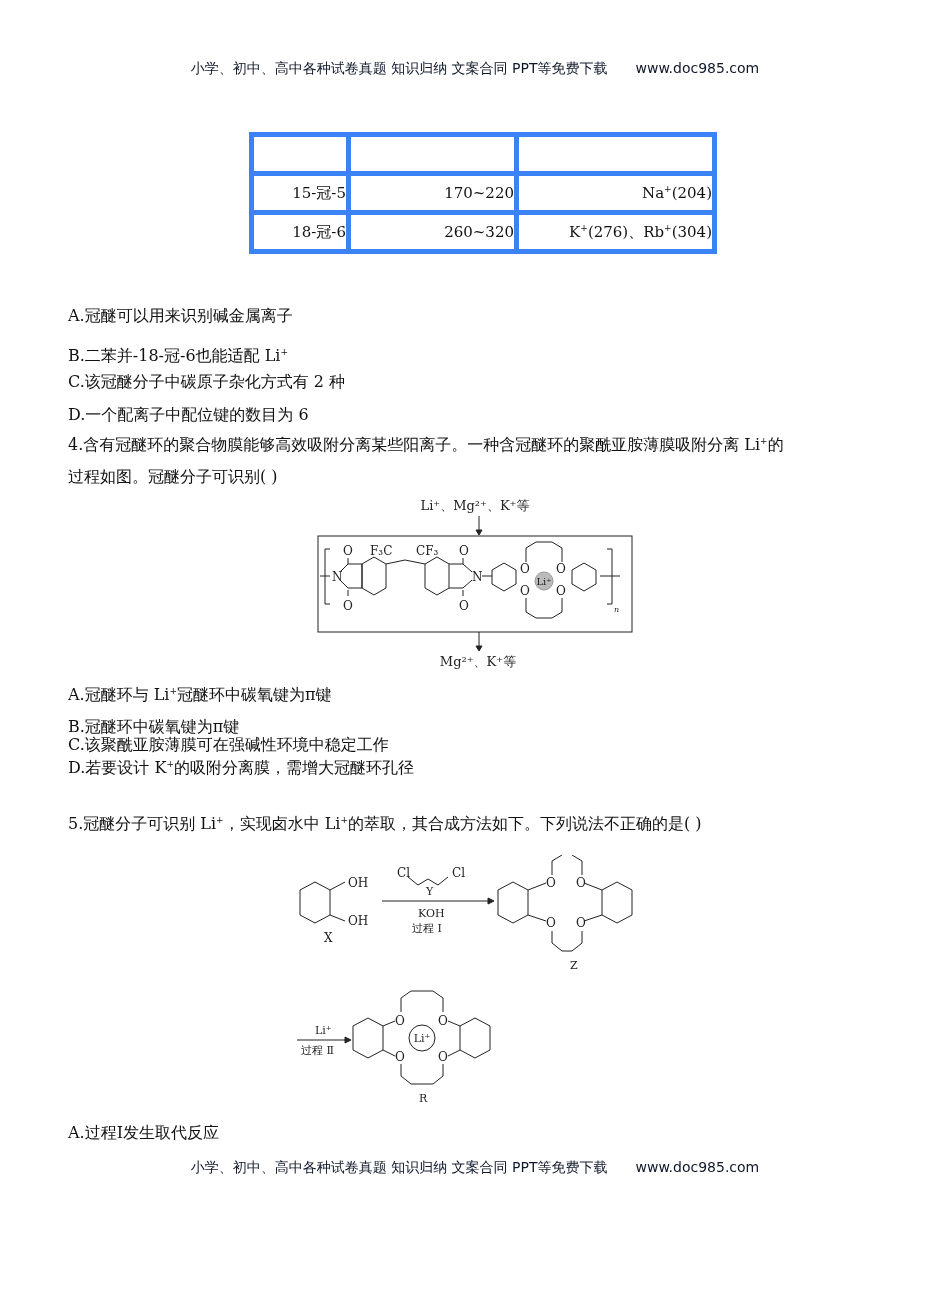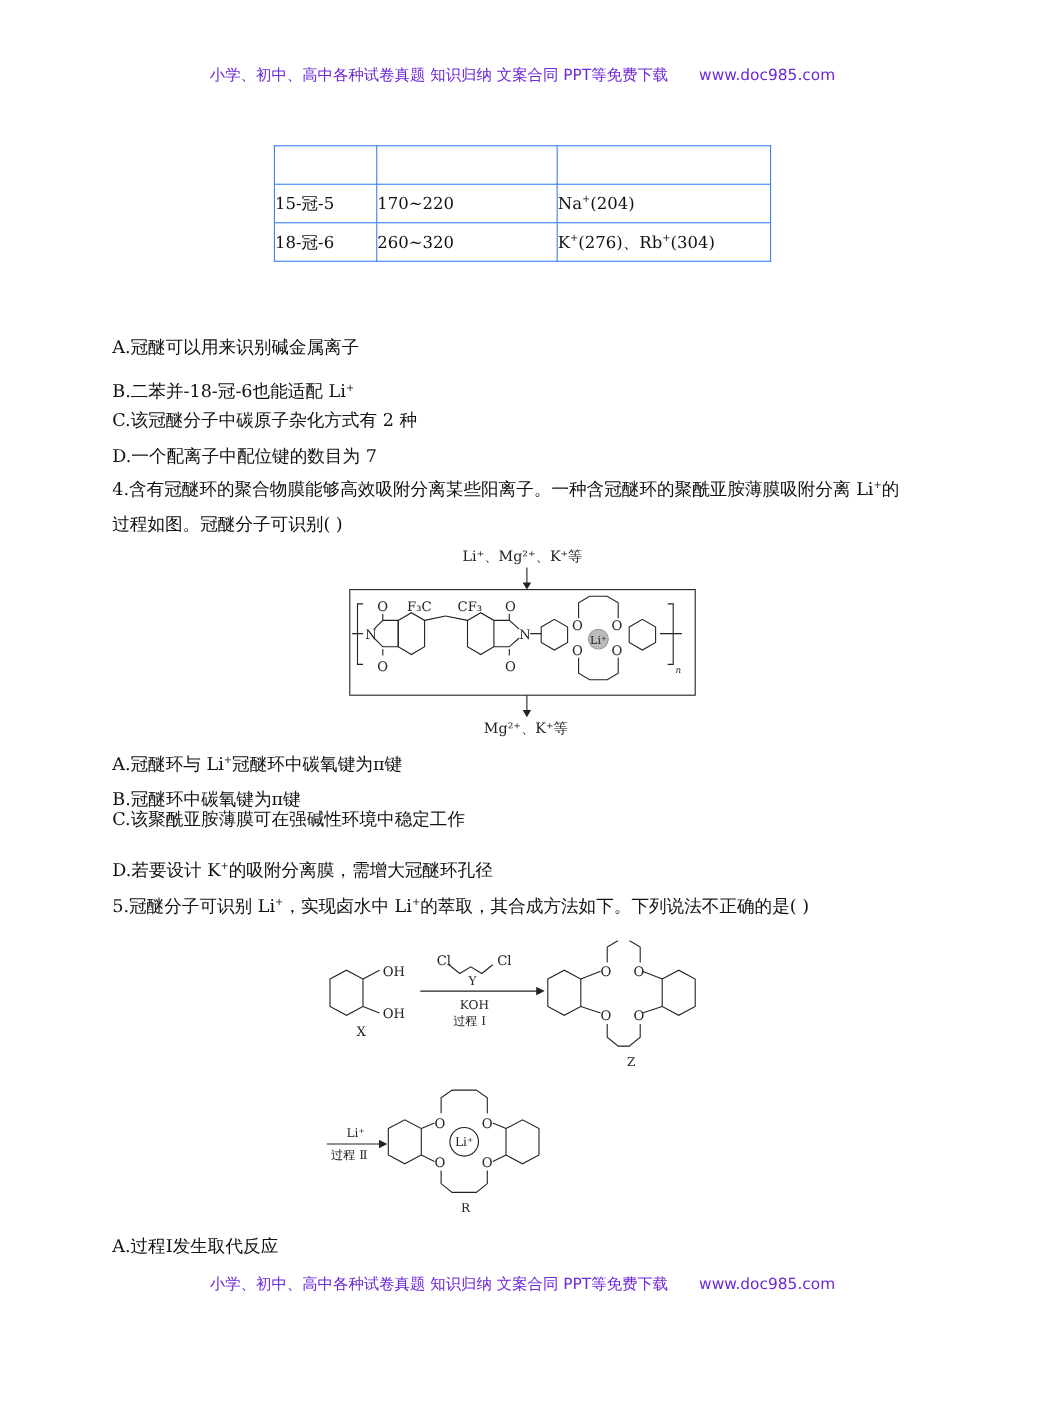--- a/index.html
+++ b/index.html
@@ -1,24 +1,24 @@
 <!DOCTYPE html>
 <html><head>
 <meta charset="utf-8">
 <style>
   html, body { margin: 0; padding: 0; background: #ffffff; }
   body { width: 950px; height: 1290px; position: relative; overflow: hidden;
          font-family: "DejaVu Serif", "Liberation Serif", serif; color: #111; }
   .hdr { position: absolute; left: 0; width: 950px; text-align: center; font-size: 14px;
-         font-family: "DejaVu Sans", "Liberation Sans", sans-serif; color: #6d28d9; }
+         font-family: "DejaVu Sans", "Liberation Sans", sans-serif; color: #0f172a; }
   .hdr .url { margin-left: 28px; }
-  .line { position: absolute; left: 68px; font-size: 16px; line-height: 20px; white-space: nowrap; margin-left: 34px; }
+  .line { position: absolute; left: 68px; font-size: 16px; line-height: 20px; white-space: nowrap; }
   sup { font-size: 9px; vertical-align: 6px; line-height: 0; }
   table.ct { position: absolute; left: 249px; top: 132px; border-collapse: collapse; font-size: 15px; }
-  table.ct td { border: 1px solid #3b82f6; text-align: left; height: 34px; padding: 0; }
+  table.ct td { border: 5px solid #3b82f6; text-align: right; height: 34px; padding: 0; }
   table.ct tr:first-child td { height: 34px; }
   .fig { position: absolute; }
   svg text { font-family: "DejaVu Serif", "Liberation Serif", serif; }
 </style>
 </head>
 <body>
 
 <div class="hdr" style="top:60px;">
   <span>小学、初中、高中各种试卷真题  知识归纳  文案合同  PPT等免费下载</span><span class="url">www.doc985.com</span>
 </div>
@@ -39,21 +39,21 @@
     <td>18-冠-6</td>
     <td>260~320</td>
     <td><span>K</span><sup>+</sup><span>(276)、Rb</span><sup>+</sup><span>(304)</span></td>
   </tr>
 </tbody>
   </table>
 
 <div class="line" style="top:306px;">A.冠醚可以用来识别碱金属离子</div>
 <div class="line" style="top:346px;"><span>B.二苯并-18-冠-6也能适配 Li</span><sup>+</sup></div>
 <div class="line" style="top:372px;">C.该冠醚分子中碳原子杂化方式有 2 种</div>
-<div class="line" style="top:405px;">D.一个配离子中配位键的数目为 7</div>
+<div class="line" style="top:405px;">D.一个配离子中配位键的数目为 6</div>
 
 <div class="line" style="top:435px;"><span>4.含有冠醚环的聚合物膜能够高效吸附分离某些阳离子。一种含冠醚环的聚酰亚胺薄膜吸附分离 Li</span><sup>+</sup><span>的</span></div>
 <div class="line" style="top:467px;">过程如图。冠醚分子可识别(        )</div>
 
 <svg class="fig" style="left:310px; top:492px;" width="330" height="180" viewBox="0 0 330 180">
   <g stroke="#222" fill="none" stroke-width="1">
     <text x="165" y="18" text-anchor="middle" font-size="13" fill="#222" stroke="none">Li⁺、Mg²⁺、K⁺等</text>
     <line x1="169" y1="24" x2="169" y2="40"></line>
     <polygon points="166,38 172,38 169,43" fill="#222"></polygon>
     <rect x="8" y="44" width="314" height="96"></rect>
@@ -98,21 +98,21 @@
     <text x="304" y="120" font-size="8" font-style="italic" fill="#222" stroke="none">n</text>
     <line x1="169" y1="140" x2="169" y2="156"></line>
     <polygon points="166,154 172,154 169,159" fill="#222"></polygon>
     <text x="168" y="174" text-anchor="middle" font-size="13" fill="#222" stroke="none">Mg²⁺、K⁺等</text>
   </g>
 </svg>
 
 <div class="line" style="top:685px;"><span>A.冠醚环与 Li</span><sup>+</sup><span>冠醚环中碳氧键为π键</span></div>
 <div class="line" style="top:717px;">B.冠醚环中碳氧键为π键</div>
 <div class="line" style="top:735px;">C.该聚酰亚胺薄膜可在强碱性环境中稳定工作</div>
-<div class="line" style="top:781px;"><span>D.若要设计 K</span><sup>+</sup><span>的吸附分离膜，需增大冠醚环孔径</span></div>
+<div class="line" style="top:758px;"><span>D.若要设计 K</span><sup>+</sup><span>的吸附分离膜，需增大冠醚环孔径</span></div>
 
 <div class="line" style="top:814px;"><span>5.冠醚分子可识别 Li</span><sup>+</sup><span>，实现卤水中 Li</span><sup>+</sup><span>的萃取，其合成方法如下。下列说法不正确的是(        )</span></div>
 
 <svg class="fig" style="left:280px; top:855px;" width="400" height="120" viewBox="0 0 400 120">
   <g stroke="#222" fill="none" stroke-width="1">
     <polygon points="20,35 35,27 50,35 50,60 35,68 20,60"></polygon>
     <line x1="50" y1="35" x2="65" y2="27"></line>
       <line x1="50" y1="60" x2="65" y2="66"></line>
     <text x="68" y="32" font-size="12" fill="#222" stroke="none">OH</text>
     <text x="68" y="70" font-size="12" fill="#222" stroke="none">OH</text>

